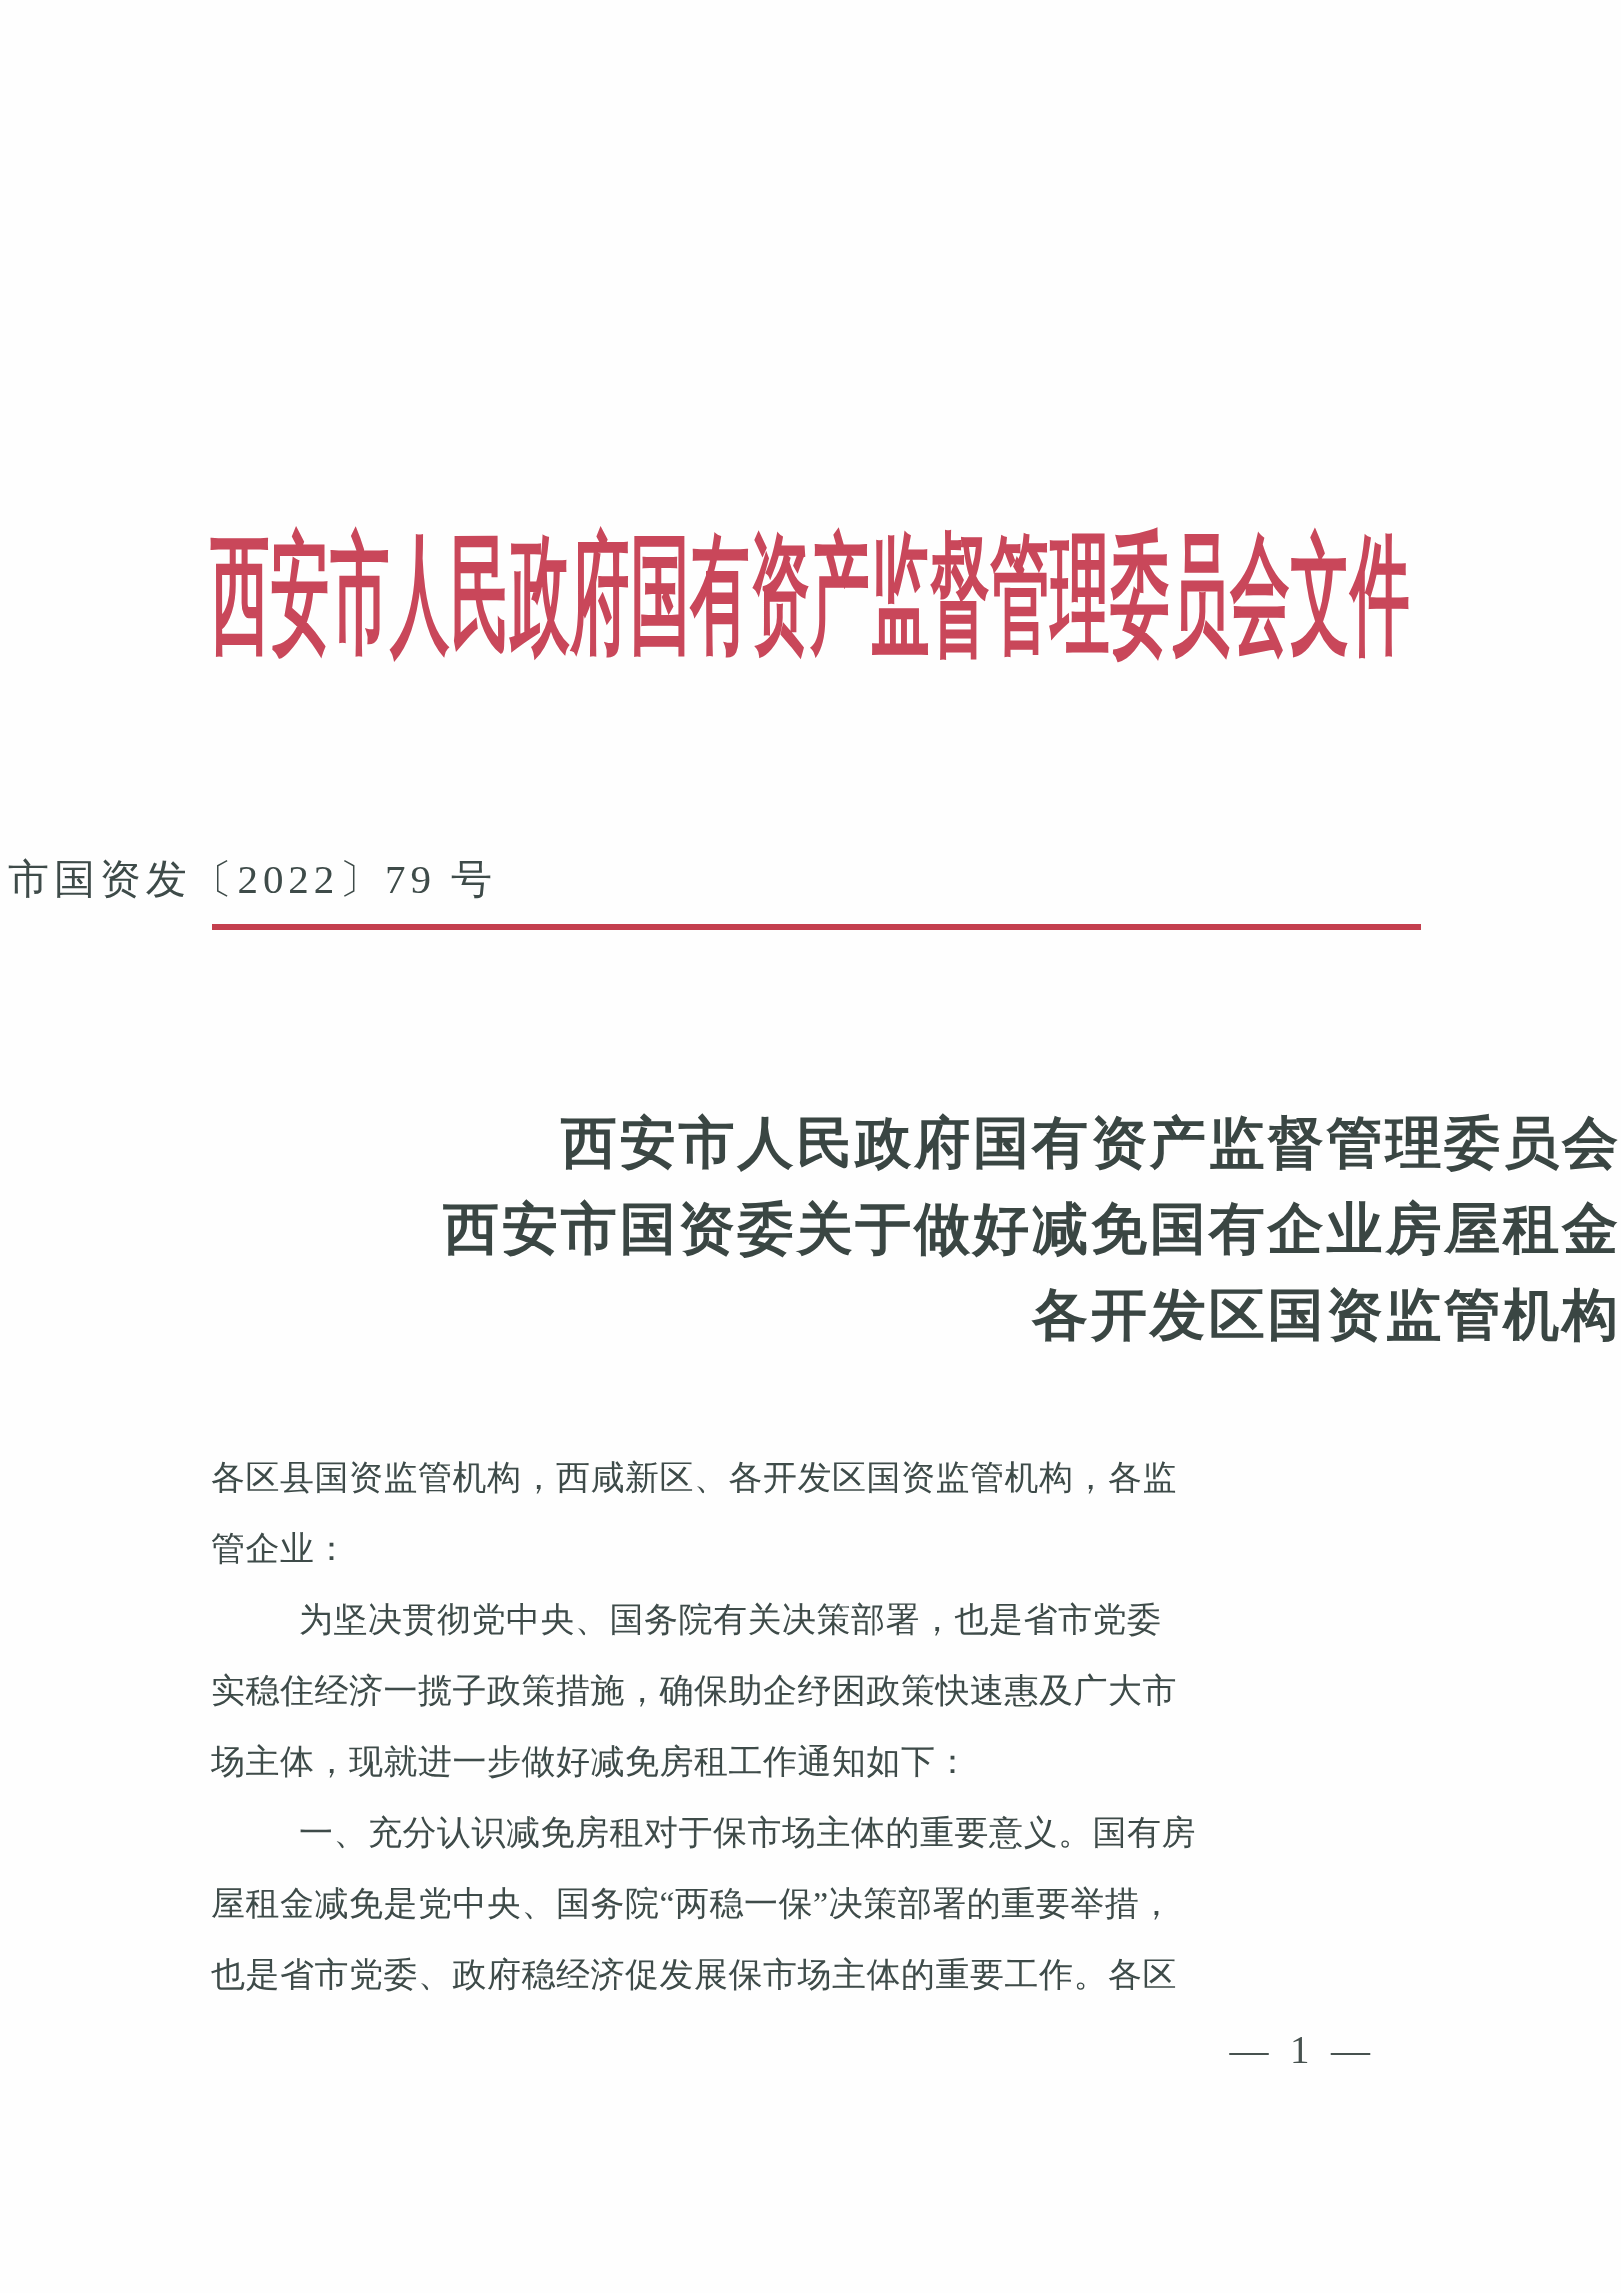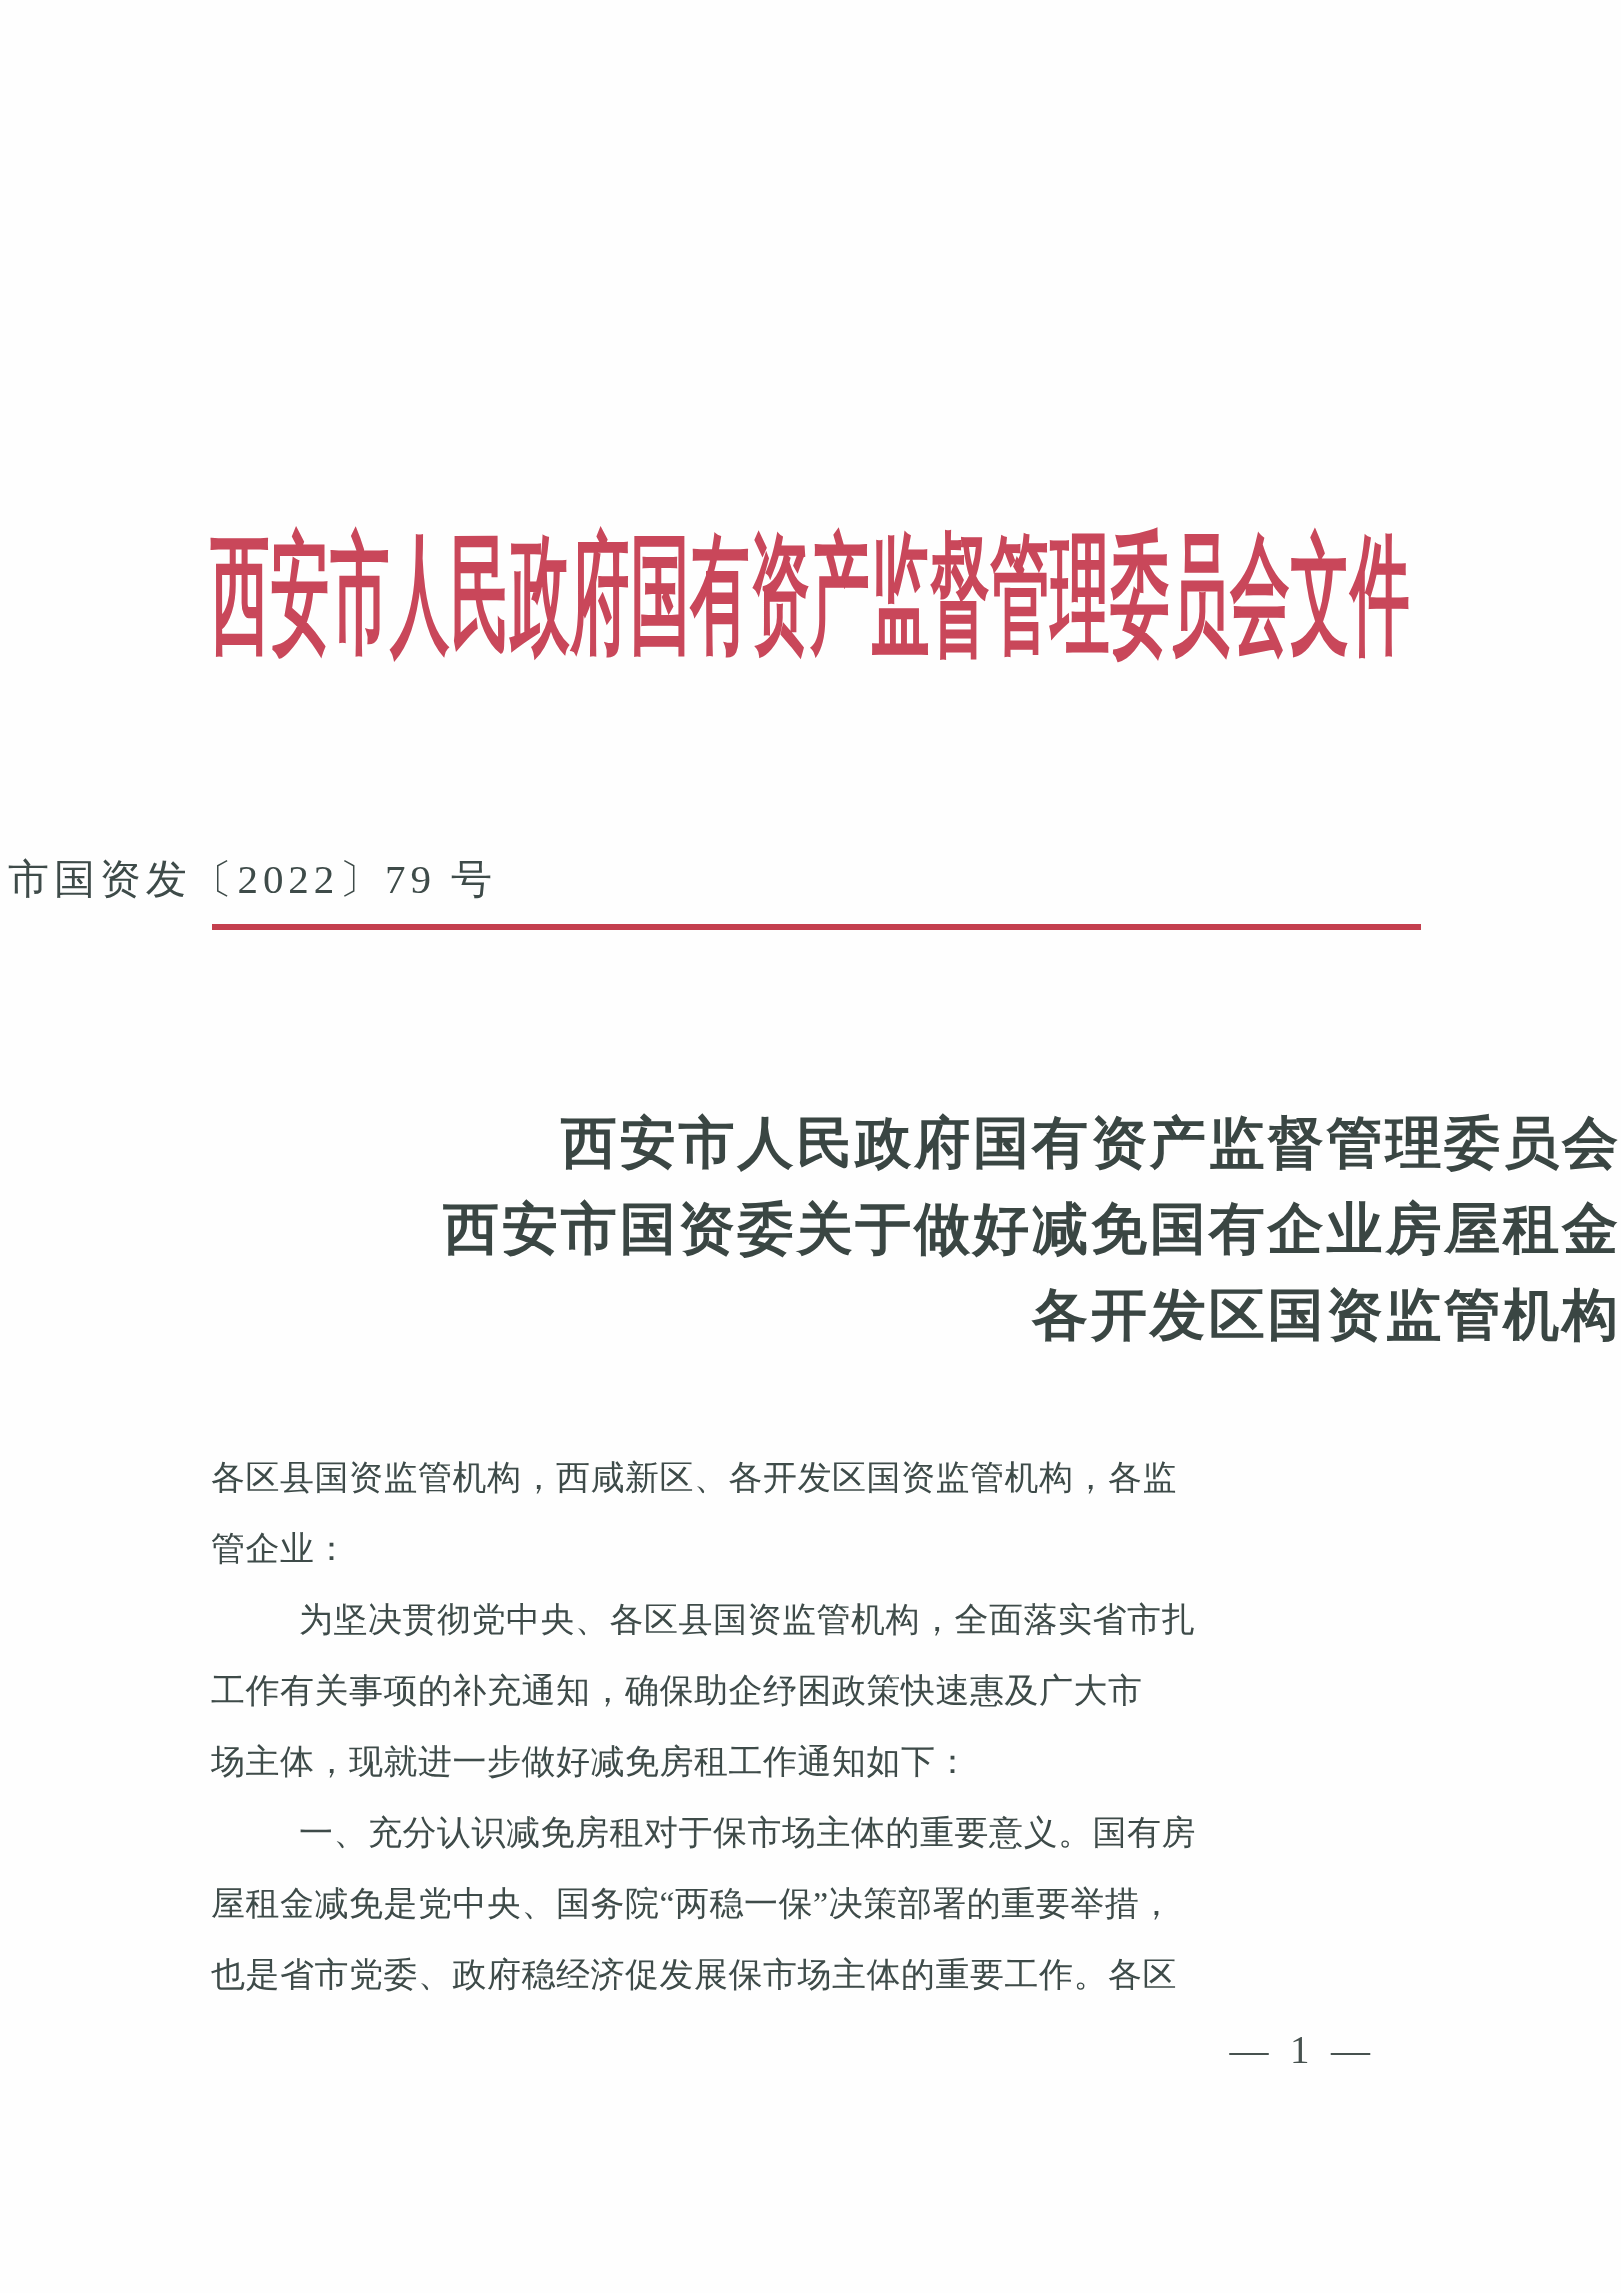--- a/index.html
+++ b/index.html
@@ -119,22 +119,22 @@
 
   <div class="doc-title">
     <div class="title-line">西安市人民政府国有资产监督管理委员会</div>
     <div class="title-line">西安市国资委关于做好减免国有企业房屋租金</div>
     <div class="title-line">各开发区国资监管机构</div>
   </div>
 
   <div class="body-text">
     <div class="line">各区县国资监管机构，西咸新区、各开发区国资监管机构，各监</div>
     <div class="line">管企业：</div>
-    <div class="line indent">为坚决贯彻党中央、各区县国资监管机构，全面落实省市扎</div>
-    <div class="line">工作有关事项的补充通知，确保助企纾困政策快速惠及广大市</div>
+    <div class="line indent">为坚决贯彻党中央、国务院有关决策部署，也是省市党委</div>
+    <div class="line">实稳住经济一揽子政策措施，确保助企纾困政策快速惠及广大市</div>
     <div class="line">场主体，现就进一步做好减免房租工作通知如下：</div>
     <div class="line indent">一、充分认识减免房租对于保市场主体的重要意义。国有房</div>
     <div class="line">屋租金减免是党中央、国务院“两稳一保”决策部署的重要举措，</div>
     <div class="line">也是省市党委、政府稳经济促发展保市场主体的重要工作。各区</div>
   </div>
 
   <div class="page-number">— 1 —</div>
 
 </div>
 

